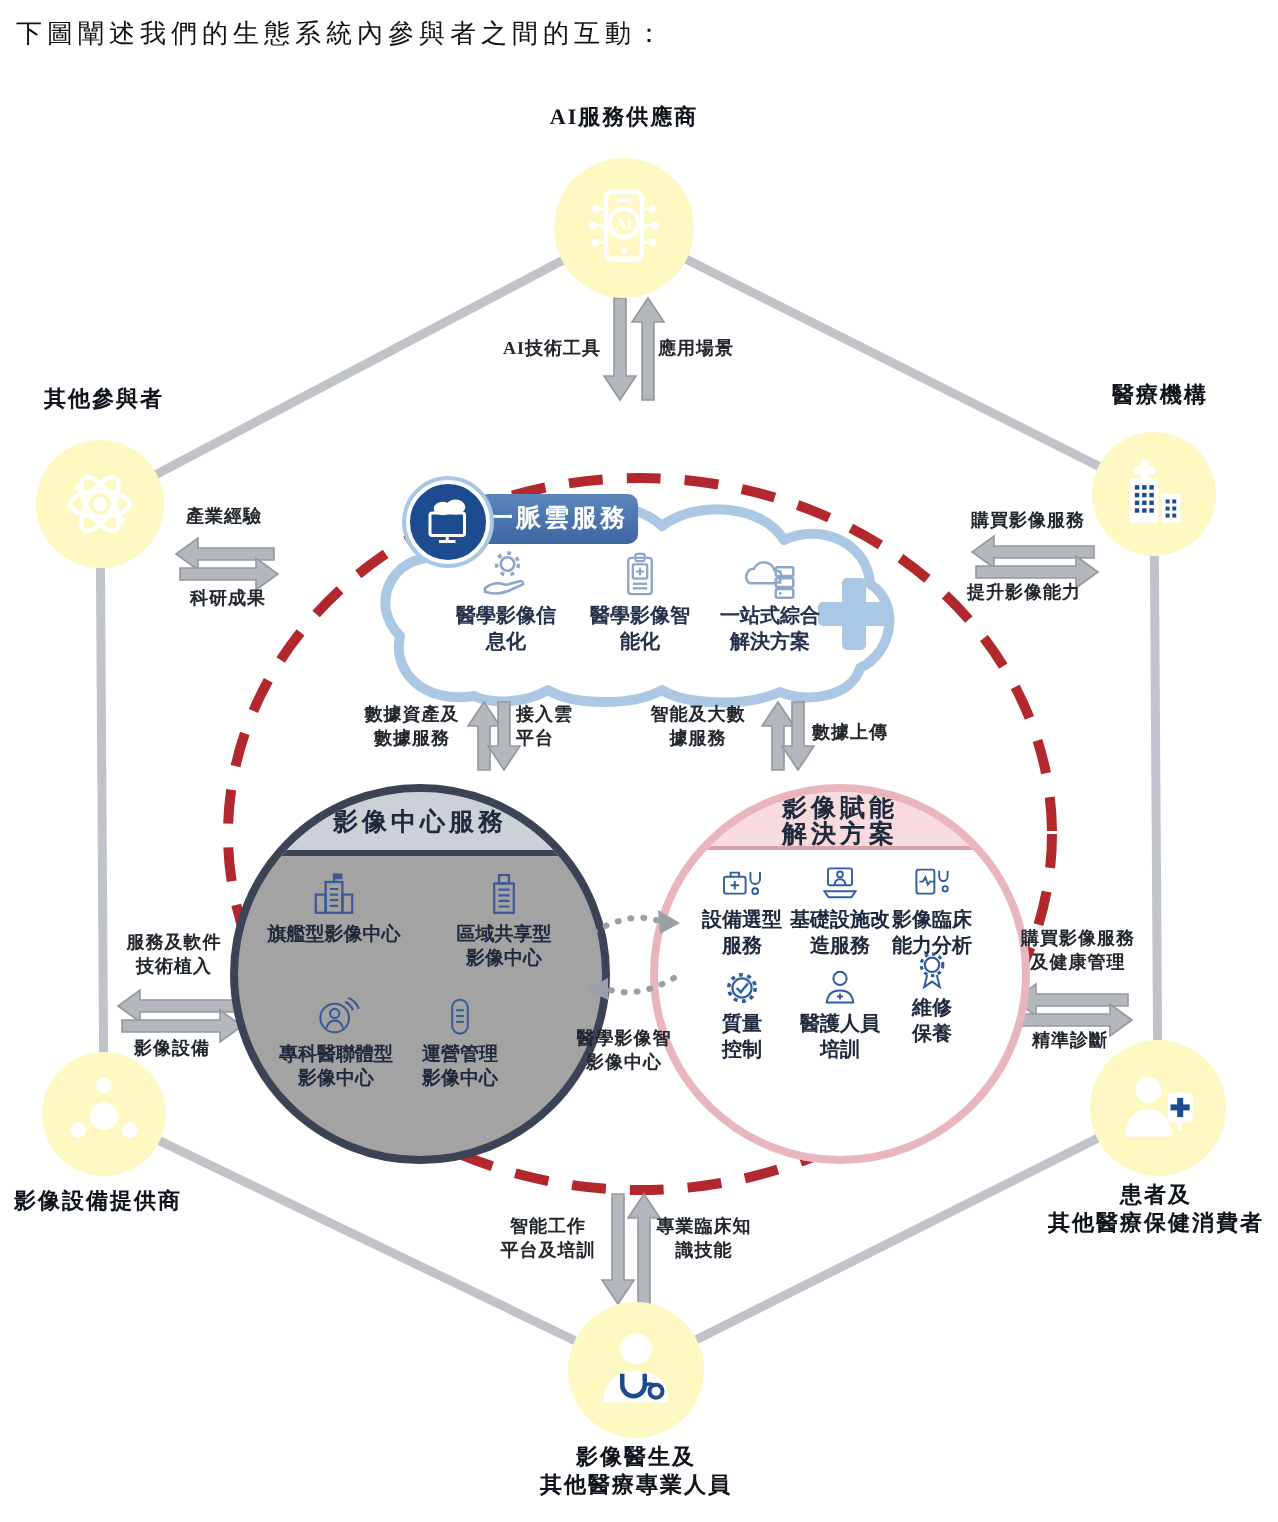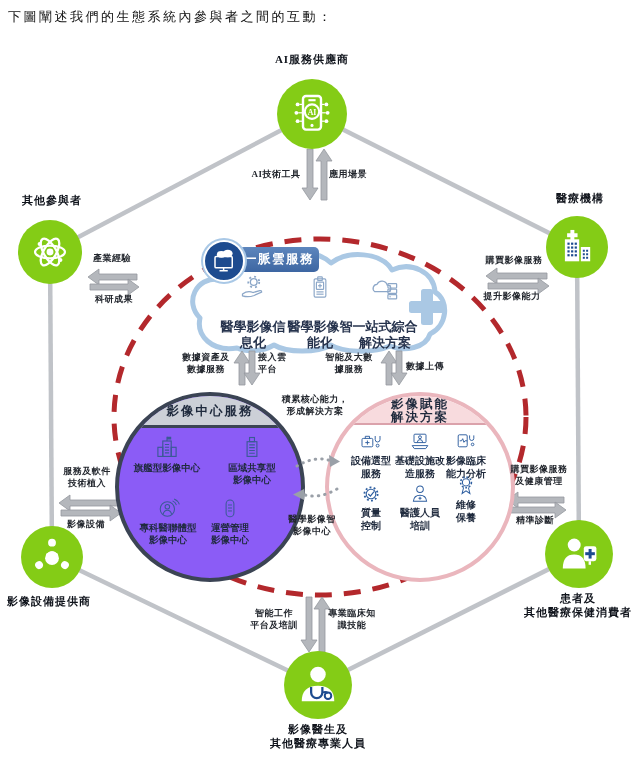--- a/index.html
+++ b/index.html
@@ -5,21 +5,21 @@
   html,body{margin:0;padding:0;background:#fff;}
   .stage{position:relative;width:639px;height:761px;background:#fff;overflow:hidden;
          font-family:"Liberation Serif",serif;}
   .abs{position:absolute;}
   svg{display:block;}
 
   .page-title{position:absolute;left:8px;top:8px;font-size:13px;color:#111;
               letter-spacing:2.5px;font-weight:400;}
 
   
-  .node{position:absolute;border-radius:50%;background:#84cc16;
+  .node{position:absolute;border-radius:50%;background:#fef9c3;
         display:flex;align-items:center;justify-content:center;z-index:3;}
   .node-label{position:absolute;font-size:11px;font-weight:700;color:#10141c;
               text-align:center;white-space:pre-line;line-height:1.3;letter-spacing:1px;z-index:3;}
 
   
   .lbl{position:absolute;font-size:9px;font-weight:700;color:#23272e;line-height:1.3;
        text-align:center;white-space:pre-line;z-index:3;letter-spacing:.5px;}
 
   
   .group-box{position:absolute;left:193px;top:207px;width:244px;height:26px;
@@ -31,26 +31,26 @@
   .pill{position:absolute;left:239px;top:247px;width:80px;height:25px;
         background:linear-gradient(#5d86bd,#3d66a2);border-radius:5px;color:#fff;
         font-size:12.5px;font-weight:700;text-align:center;line-height:25px;
         letter-spacing:1.5px;z-index:3;}
   .pill-icon{position:absolute;left:203px;top:240px;width:38px;height:38px;border-radius:50%;
              background:#1d4b8f;border:2px solid #fff;box-shadow:0 0 0 2px #a9c8e6;
              display:flex;align-items:center;justify-content:center;z-index:4;}
 
   
   .cloud-item{position:absolute;top:274px;display:flex;flex-direction:column;align-items:center;z-index:2;}
-  .cloud-item .ci-label{font-size:13px;font-weight:700;color:#26334d;text-align:center;
-                        white-space:pre-line;line-height:1.25;margin-top:17px;}
+  .cloud-item .ci-label{font-size:10px;font-weight:700;color:#26334d;text-align:center;
+                        white-space:pre-line;line-height:1.25;margin-top:1px;}
 
   
   .circle-left{position:absolute;left:115px;top:392px;width:182px;height:182px;
-               border:4px solid #3b4454;border-radius:50%;background:#8b5cf6;overflow:hidden;z-index:2;}
+               border:4px solid #3b4454;border-radius:50%;background:#a3a3a3;overflow:hidden;z-index:2;}
   .circle-left .banner{position:absolute;top:0;left:0;right:0;height:29px;background:#ccd0d7;
                        border-bottom:3px solid #3b4454;text-align:center;}
   .circle-right{position:absolute;left:325px;top:392px;width:182px;height:182px;
                 border:4px solid #eab6bd;border-radius:50%;background:#fff;overflow:hidden;z-index:2;}
   .circle-right .banner{position:absolute;top:0;left:0;right:0;height:26.5px;background:#f8dbde;
                         border-bottom:2.5px solid #dba2ab;text-align:center;}
   .banner-text{font-size:12.5px;font-weight:700;color:#1f2a3d;letter-spacing:2px;
                white-space:pre-line;line-height:13px;display:block;padding-top:9px;}
   .banner-text.two{padding-top:2px;}
   .c-item{position:absolute;display:flex;flex-direction:column;align-items:center;}
@@ -435,22 +435,20 @@
   <div class="lbl" style="left:79px;top:294px;width:70px;">科研成果</div>
   <div class="lbl" style="left:472px;top:255px;width:84px;">購買影像服務</div>
   <div class="lbl" style="left:470px;top:291px;width:84px;">提升影像能力</div>
   <div class="lbl" style="left:166px;top:352px;width:80px;">數據資產及
 數據服務</div>
   <div class="lbl" style="left:252px;top:352px;width:50px;text-align:left;padding-left:6px;">接入雲
 平台</div>
   <div class="lbl" style="left:309px;top:352px;width:80px;">智能及大數
 據服務</div>
   <div class="lbl" style="left:395px;top:361px;width:60px;">數據上傳</div>
-  <div class="lbl" style="left:272px;top:394px;width:86px;">積累核心能力，
-形成解決方案</div>
   <div class="lbl" style="left:272px;top:514px;width:80px;z-index:5;">醫學影像智
 影像中心</div>
   <div class="lbl" style="left:47px;top:466px;width:80px;">服務及軟件
 技術植入</div>
   <div class="lbl" style="left:51px;top:519px;width:70px;">影像設備</div>
   <div class="lbl" style="left:494px;top:464px;width:90px;">購買影像服務
 及健康管理</div>
   <div class="lbl" style="left:500px;top:515px;width:70px;">精準診斷</div>
   <div class="lbl" style="left:234px;top:608px;width:80px;">智能工作
 平台及培訓</div>

